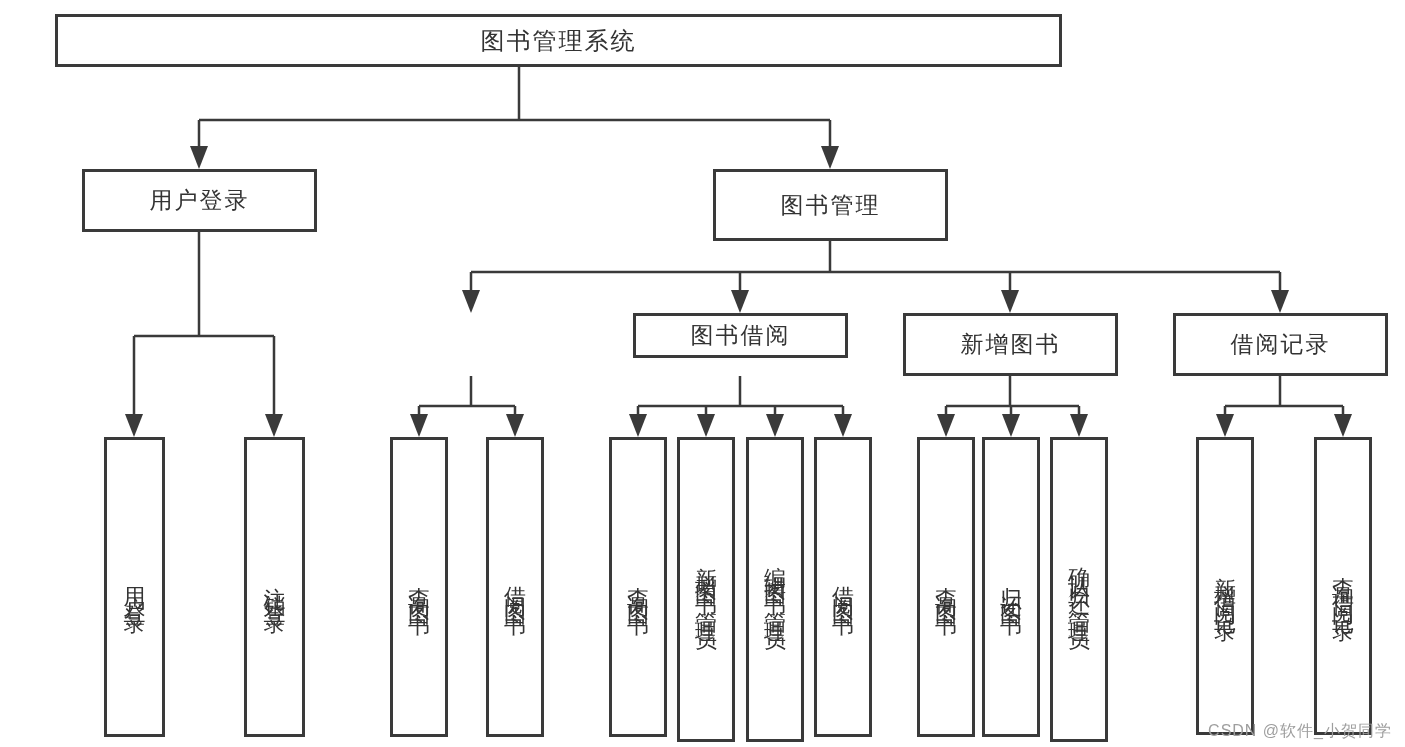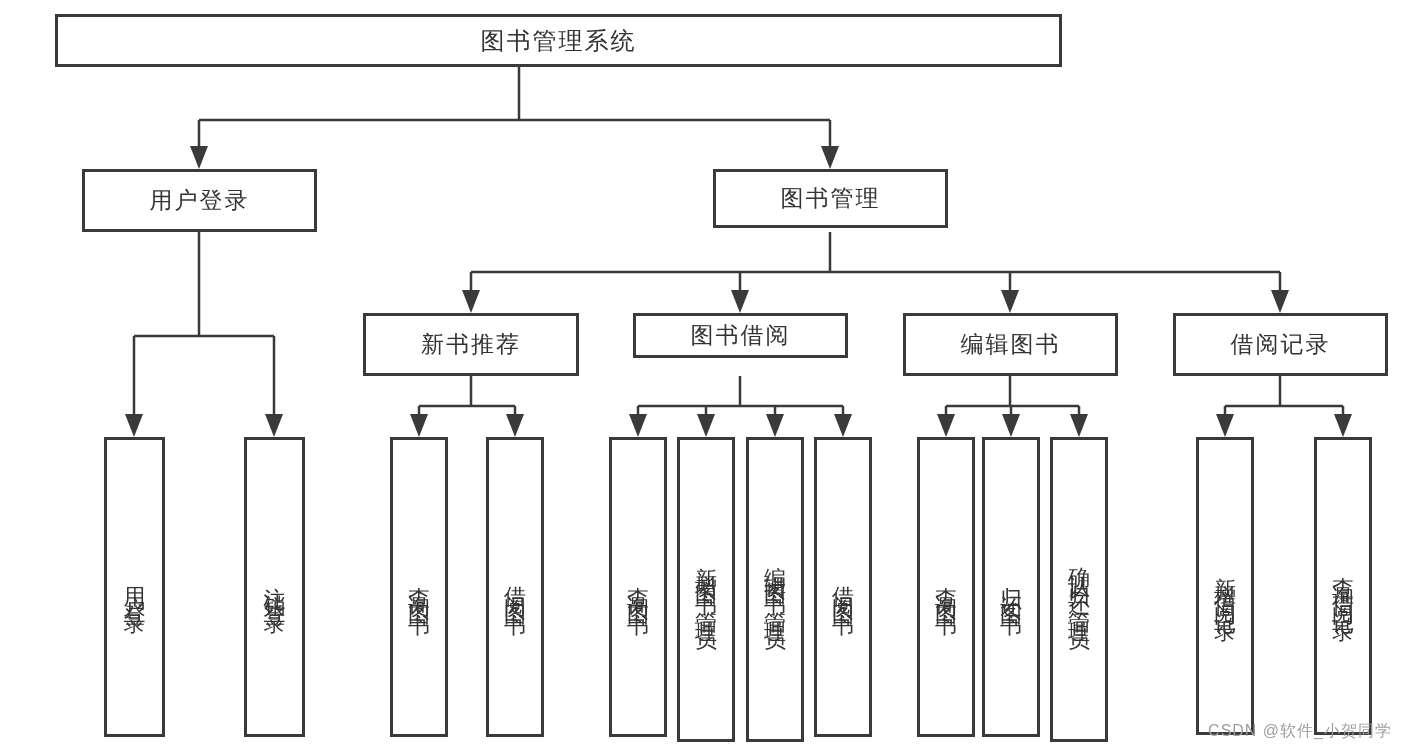--- a/index.html
+++ b/index.html
@@ -91,25 +91,24 @@
     <polygon points="1002,414 1020,414 1011,437" fill="#3a3a3a"></polygon>
     <polygon points="1070,414 1088,414 1079,437" fill="#3a3a3a"></polygon>
 
     <polygon points="1216,414 1234,414 1225,437" fill="#3a3a3a"></polygon>
     <polygon points="1334,414 1352,414 1343,437" fill="#3a3a3a"></polygon>
   </svg>
 
   <div class="box root" style="left:15px; top:14px; width:1007px; height:53px;margin-left:40px;">图书管理系统</div>
 
   <div class="box hnode" style="left:82px; top:169px; width:235px; height:63px;">用户登录</div>
-  <div class="box hnode" style="left:713px; top:169px; width:235px; height:59px;">图书管理</div>
+  <div class="box hnode" style="left:713px; top:169px; width:235px; height:72px;">图书管理</div>
 
-  <div class="box hnode" style="left:363px; top:313px; width:216px; height:63px;">新书推荐</div>
   <div class="box hnode" style="left:633px; top:313px; width:215px; height:45px;">图书借阅</div>
-  <div class="box hnode" style="left:903px; top:313px; width:215px; height:63px;">编辑图书</div>
+  <div class="box hnode" style="left:903px; top:313px; width:215px; height:63px;">新增图书</div>
   <div class="box hnode" style="left:1173px; top:313px; width:215px; height:63px;">借阅记录</div>
 
   <div class="box vleaf" style="left:104px; top:437px; width:61px; height:300px;">用户登录</div>
   <div class="box vleaf" style="left:244px; top:437px; width:61px; height:300px;">注销登录</div>
 
   <div class="box vleaf" style="left:390px; top:437px; width:58px; height:300px;">查询图书</div>
   <div class="box vleaf" style="left:486px; top:437px; width:58px; height:300px;">借阅图书</div>
 
   <div class="box vleaf" style="left:609px; top:437px; width:58px; height:300px;">查询图书</div>
   <div class="box vleaf" style="left:677px; top:437px; width:58px; height:305px;">新增图书（管理员）</div>

